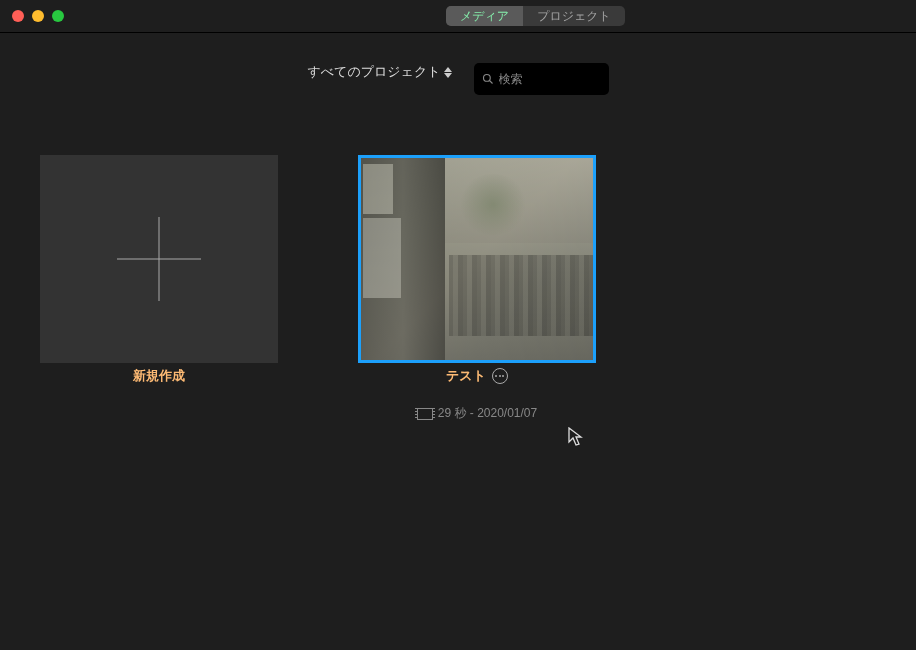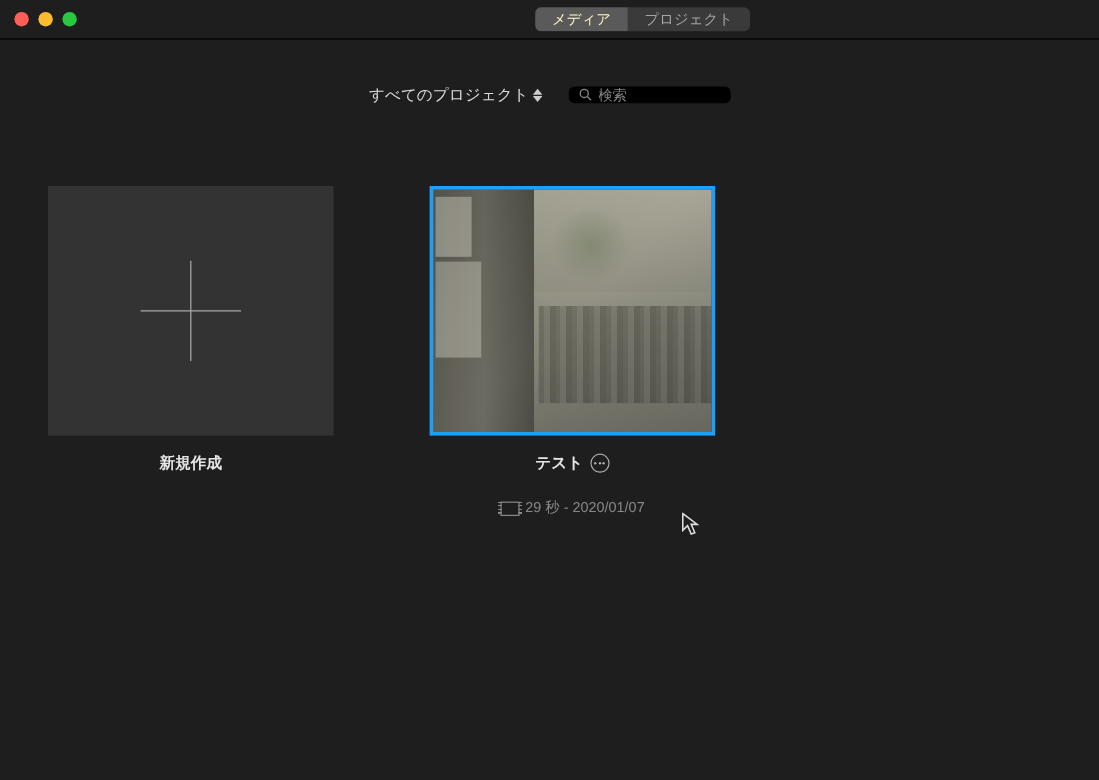--- a/index.html
+++ b/index.html
@@ -49,26 +49,26 @@
     .segment {
       padding: 2px 14px;
       font-size: 12px;
       color: #a3a3a3;
       display: flex;
       align-items: center;
       cursor: pointer;
     }
     .segment.active {
       background: #5a5a5a;
-      color: #fef9c3;
+      color: #86efac;
     }
     .toolbar {
       height: 62px;
       display: flex;
-      align-items: center;
+      align-items: flex-start;
       justify-content: center;
       padding-top: 30px;
       gap: 22px;
     }
     .filter-dropdown {
       display: flex;
       align-items: center;
       color: #ddd;
       font-size: 13px;
       gap: 3px;
@@ -93,21 +93,21 @@
       border-right: 4px solid transparent;
       border-top: 5px solid #ccc;
     }
     .search-box {
       background: #000;
       border-radius: 5px;
       display: flex;
       align-items: center;
       padding: 3px 8px;
       width: 135px;
-      height: 14px;
+      height: 32px;
     }
     .search-icon {
       width: 12px;
       height: 12px;
       margin-right: 5px;
       flex-shrink: 0;
     }
     .search-input {
       background: transparent;
       border: none;
@@ -203,22 +203,22 @@
     .crowd {
       position: absolute;
       bottom: 12%;
       left: 38%;
       right: 0;
       height: 40%;
       background: repeating-linear-gradient(90deg, #3a3a35 0px, #3a3a35 4px, #5a5a52 4px, #5a5a52 9px, #2a2a27 9px, #2a2a27 14px);
       opacity: 0.5;
     }
     .tile-label {
-      margin-top: 14px;
-      color: #e5e5e5;
+      margin-top: 4px;
+      color: #fdba74;
       font-size: 13px;
       font-weight: 600;
       display: flex;
       align-items: center;
       gap: 6px;
     }
     .more-icon {
       width: 16px;
       height: 16px;
       border: 1.5px solid #aaa;

